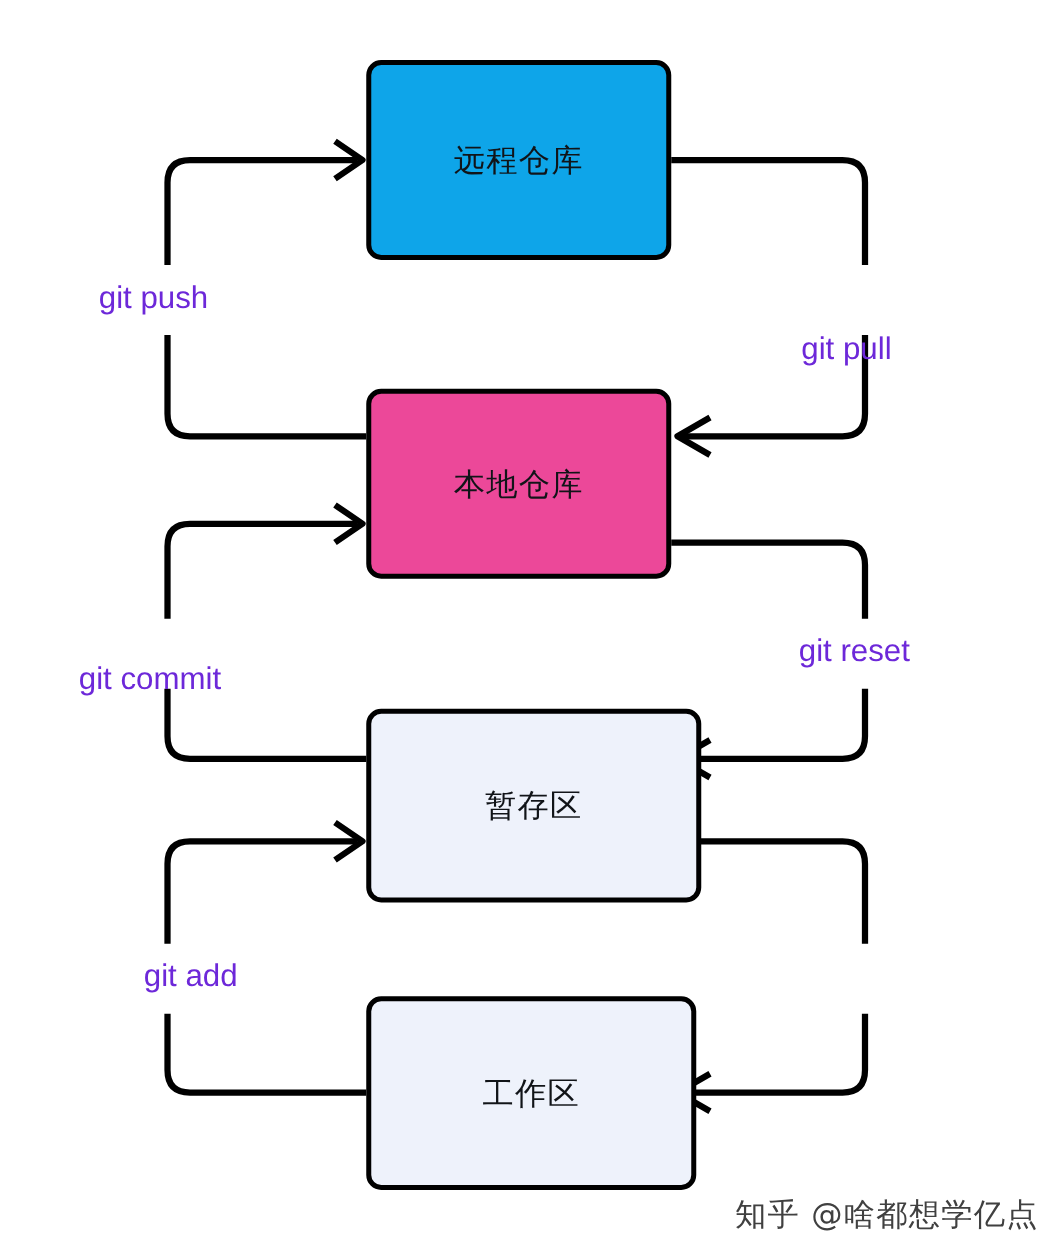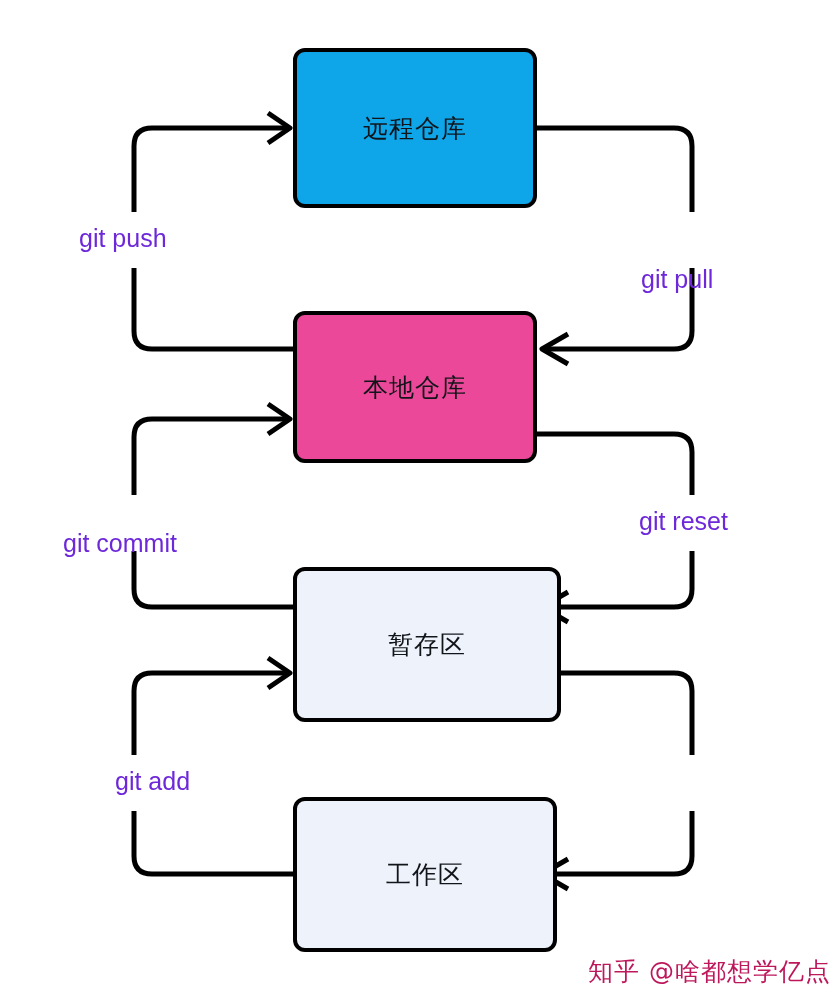--- a/index.html
+++ b/index.html
@@ -48,21 +48,21 @@
   .edge-label {
     position: absolute;
     font-size: 25px;
     color: #6d28d9;
     white-space: nowrap;
     font-family: "Liberation Sans", "DejaVu Sans", sans-serif;
   }
   .watermark {
     position: absolute;
     font-size: 25px;
-    color: #be185d;
+    color: #404040;
     white-space: nowrap;
     font-family: "DejaVu Sans", "Liberation Sans", sans-serif;
     letter-spacing: 1px;
   }
 </style>
 </head>
 <body>
 
 <div id="diagram-root">
 

